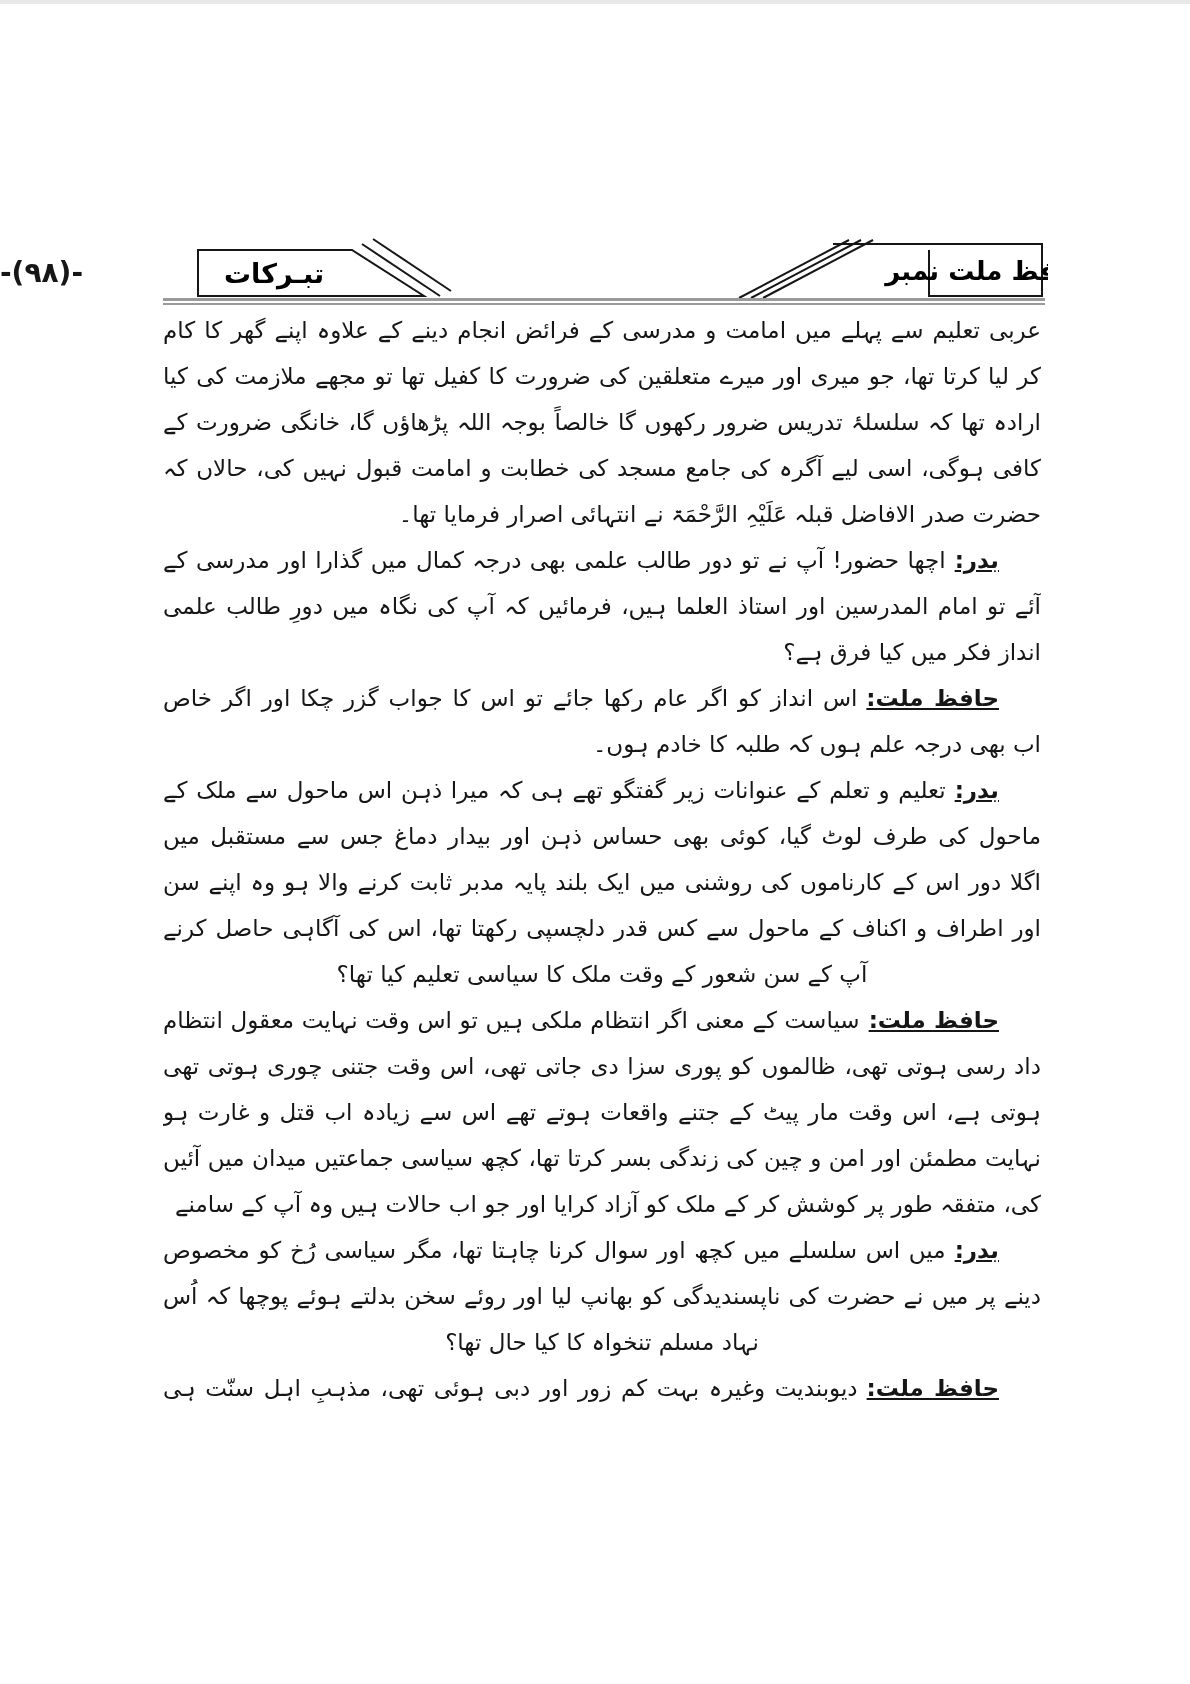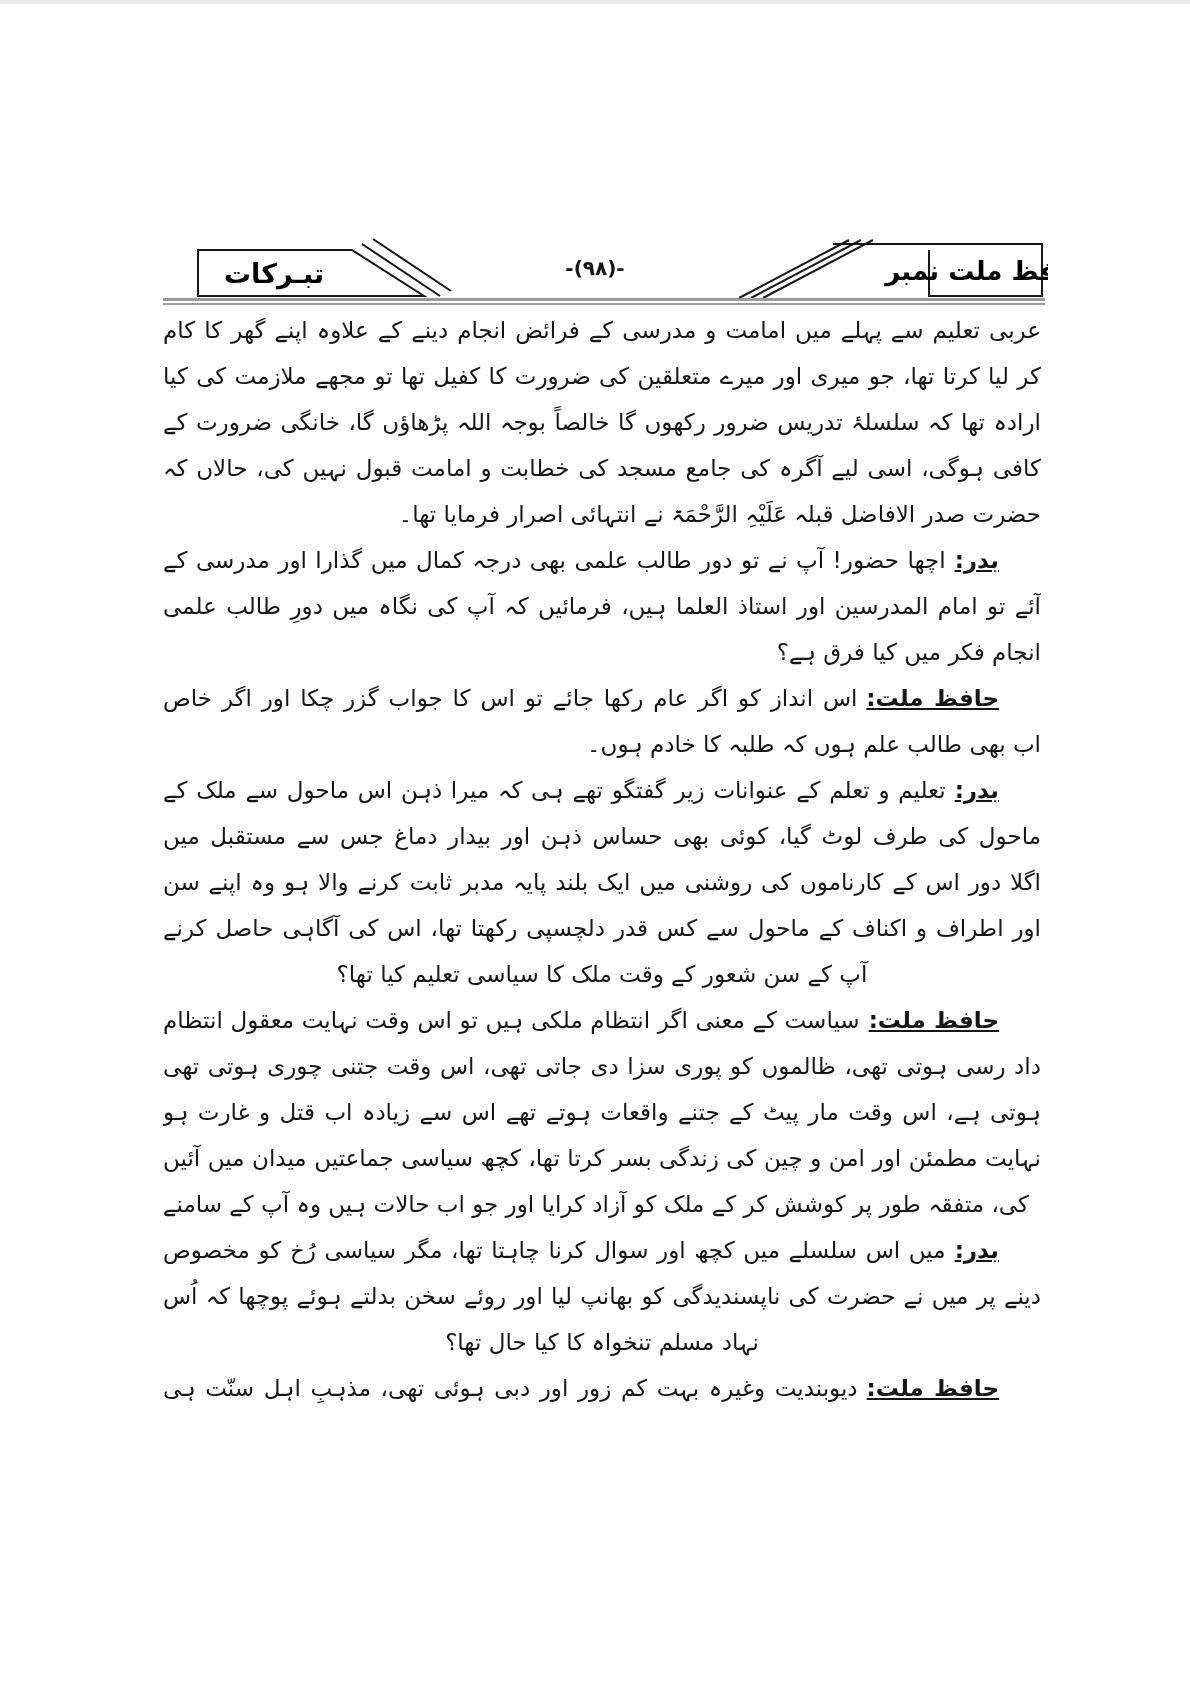--- a/index.html
+++ b/index.html
@@ -6,39 +6,39 @@
   .page{
     position:relative; width:1190px; height:1684px; background:#ffffff;
     font-family:"DejaVu Sans", sans-serif; color:#161616; margin:4px auto;
     overflow:hidden;
   }
   
   .hdr-ornament{position:absolute;}
   .hdr-left{left:192px; top:234px;}
   .hdr-right{left:733px; top:228px;}
   .page-number{
-    position:absolute; left:0; right:0; top:252px; text-align:center;
-    direction:ltr; font-size:20px; font-weight:700; letter-spacing:1px;
+    position:absolute; left:0; right:0; top:252px; 
+    direction:ltr; font-size:28px; font-weight:700; letter-spacing:1px;
   }
   .hdr-rule{
     position:absolute; left:163px; top:294px; width:882px;
     border-top:3px solid #9a9a9a; border-bottom:2px solid #9a9a9a; height:2px;
     background:#ffffff;
   }
   
   .body-text{
     position:absolute; left:163px; top:303px; width:878px;
     direction:rtl;
   }
   .line{
     height:46px; line-height:46px; font-size:23px; overflow:hidden;
     white-space:normal;
   }
   .justify{text-align:justify; text-align-last:justify;}
-  .rightalign{text-align:left; text-align-last:right;}
+  .rightalign{text-align:right; text-align-last:right;}
   .centeralign{text-align:center; text-align-last:center;}
   .indent{padding-right:42px;}
   .label{font-weight:700; margin-left:9px;text-decoration:underline;}
   svg text{font-family:"DejaVu Sans", sans-serif;}
 </style>
 </head>
 <body>
 
 <div class="page">
 
@@ -63,24 +63,24 @@
 
   <div class="body-text">
     <div class="line justify"><span>عربی تعلیم سے پہلے میں امامت و مدرسی کے فرائض انجام دینے کے علاوہ اپنے گھر کا کام پڑوسیوں سے زیادہ</span></div>
     <div class="line justify"><span>کر لیا کرتا تھا، جو میری اور میرے متعلقین کی ضرورت کا کفیل تھا تو مجھے ملازمت کی کیا ضرورت تھی؟ البتہ یہ پختہ</span></div>
     <div class="line justify"><span>ارادہ تھا کہ سلسلۂ تدریس ضرور رکھوں گا خالصاً بوجہ اللہ پڑھاؤں گا، خانگی ضرورت کے لیے گھر کا کام یا تجارت</span></div>
     <div class="line justify"><span>کافی ہوگی، اسی لیے آگرہ کی جامع مسجد کی خطابت و امامت قبول نہیں کی، حالاں کہ تنخواہ سو روپیہ ماہانہ تھی اور</span></div>
     <div class="line rightalign"><span>حضرت صدر الافاضل قبلہ عَلَيْہِ الرَّحْمَۃ نے انتہائی اصرار فرمایا تھا۔</span></div>
 
     <div class="line justify indent"><span class="label">بدر:</span><span>اچھا حضور! آپ نے تو دور طالب علمی بھی درجہ کمال میں گذارا اور مدرسی کے میدان میں</span></div>
     <div class="line justify"><span>آئے تو امام المدرسین اور استاذ العلما ہیں، فرمائیں کہ آپ کی نگاہ میں دورِ طالب علمی اور عہد مدرسی کے</span></div>
-    <div class="line rightalign"><span>انجام فکر میں کیا فرق ہے؟</span></div>
+    <div class="line rightalign"><span>انداز فکر میں کیا فرق ہے؟</span></div>
 
     <div class="line justify indent"><span class="label">حافظ ملت:</span><span>اس انداز کو اگر عام رکھا جائے تو اس کا جواب گزر چکا اور اگر خاص میرے لیے ہو تو میں</span></div>
-    <div class="line rightalign"><span>اب بھی طالب علم ہوں کہ طلبہ کا خادم ہوں۔</span></div>
+    <div class="line rightalign"><span>اب بھی درجہ علم ہوں کہ طلبہ کا خادم ہوں۔</span></div>
 
     <div class="line justify indent"><span class="label">بدر:</span><span>تعلیم و تعلم کے عنوانات زیر گفتگو تھے ہی کہ میرا ذہن اس ماحول سے ملک کے سیاسی و مذہبی</span></div>
     <div class="line justify"><span>ماحول کی طرف لوٹ گیا، کوئی بھی حساس ذہن اور بیدار دماغ جس سے مستقبل میں کوئی عظیم کام ہونے والا ہو اور</span></div>
     <div class="line justify"><span>اگلا دور اس کے کارناموں کی روشنی میں ایک بلند پایہ مدبر ثابت کرنے والا ہو وہ اپنے سن شعور میں سیاسیات ملکی</span></div>
     <div class="line justify"><span>اور اطراف و اکناف کے ماحول سے کس قدر دلچسپی رکھتا تھا، اس کی آگاہی حاصل کرنے کے لیے میں نے پوچھا:</span></div>
     <div class="line centeralign"><span>آپ کے سن شعور کے وقت ملک کا سیاسی تعلیم کیا تھا؟</span></div>
 
     <div class="line justify indent"><span class="label">حافظ ملت:</span><span>سیاست کے معنی اگر انتظام ملکی ہیں تو اس وقت نہایت معقول انتظام تھا، مظلوموں کی</span></div>
     <div class="line justify"><span>داد رسی ہوتی تھی، ظالموں کو پوری سزا دی جاتی تھی، اس وقت جتنی چوری ہوتی تھی اس سے زیادہ اب ڈاکہ زنی</span></div>
     <div class="line justify"><span>ہوتی ہے، اس وقت مار پیٹ کے جتنے واقعات ہوتے تھے اس سے زیادہ اب قتل و غارت ہو رہا ہے، ہر طبقہ</span></div>

